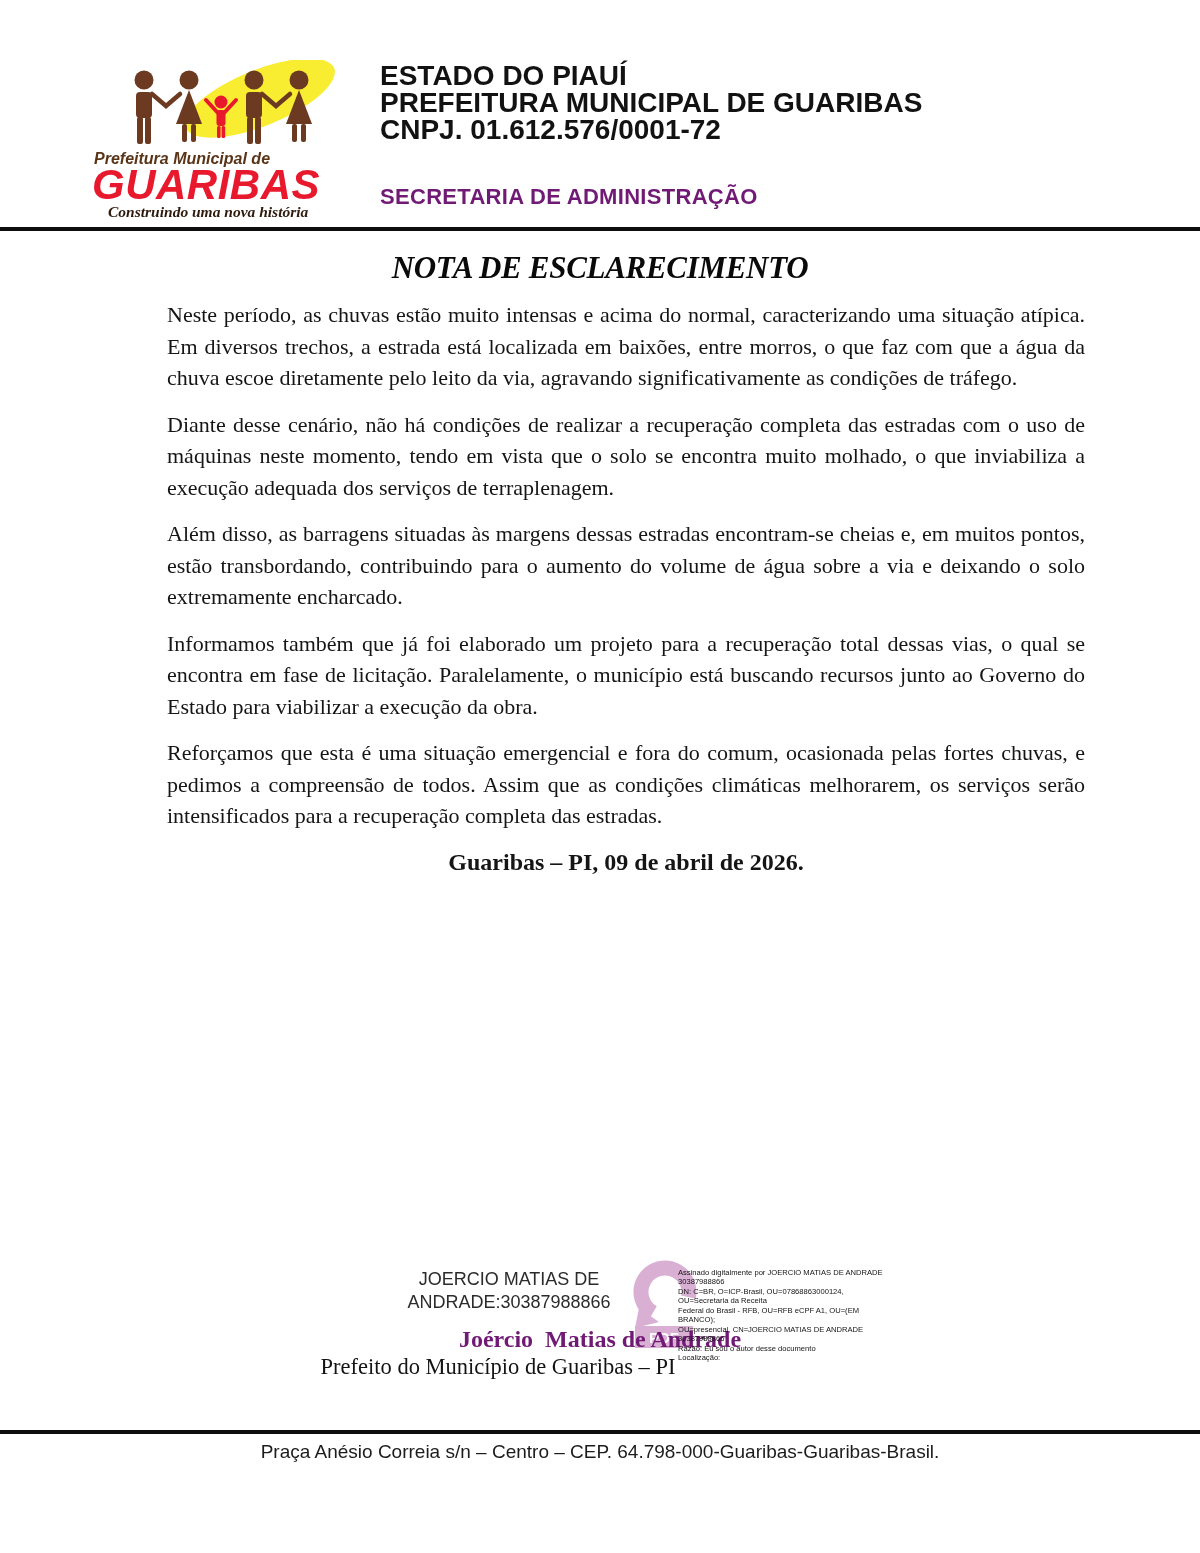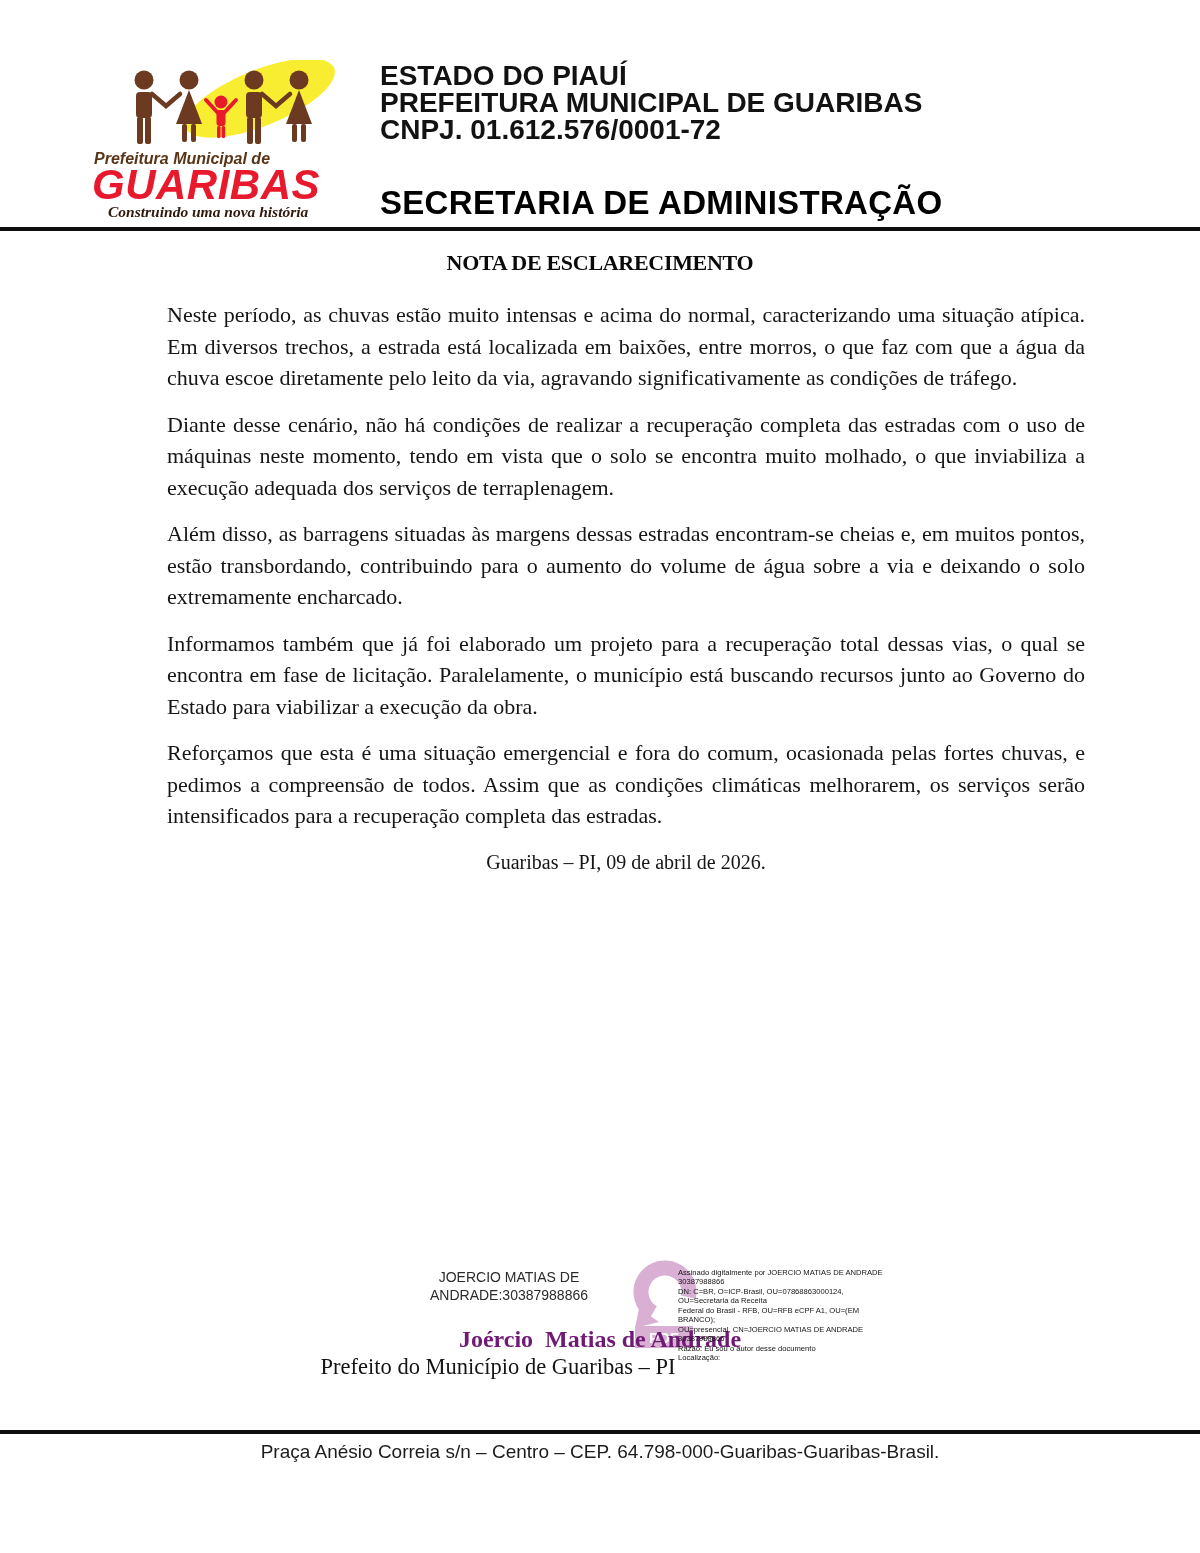--- a/index.html
+++ b/index.html
@@ -16,52 +16,53 @@
   
   .logo-box { position:absolute; left:92px; top:60px; width:258px; height:162px; }
   .header-lines {
     position:absolute; left:380px; top:62px;
     font-family:"Liberation Sans", sans-serif;
     font-weight:bold; font-size:28px; line-height:27px; color:#121212;
   }
   .dept {
     position:absolute; left:380px; top:184px;
     font-family:"Liberation Sans", sans-serif;
-    font-weight:bold; font-size:33px; color:#000000;
+    font-weight:bold; font-size:22px; color:#701a75;
     letter-spacing:0.3px;
   }
   .rule-top { position:absolute; left:0; top:227px; width:1200px; height:4px; background:#0d0d0d; }
 
   
   .doc-title {
     position:absolute; left:0; top:250px; width:1200px;
-    text-align:center; font-weight:bold; font-size:22px; letter-spacing:-0.3px;
+    text-align:center; font-weight:bold; font-size:31px; letter-spacing:-0.3px;
     color:#0a0a0a;
+    font-style:italic;
   }
   .doc-body {
     position:absolute; left:167px; top:299px; width:918px;
     font-size:22px; line-height:31.5px; text-align:justify; color:#151515;
   }
   .doc-body p { margin-bottom:15px; }
   .dateline {
     margin-top:12px;
-    text-align:center; font-size:20px;
+    text-align:center; font-size:24px;font-weight:bold;
   }
 
   
   .sig-row {
     position:absolute; left:402px; top:1268px; width:490px;
     display:flex; align-items:flex-start;
   }
   .sig-watermark { position:absolute; left:213px; top:-12px; width:96px; height:96px; z-index:0; opacity:0.9; }
   .sig-name {
     position:relative; z-index:1;
     width:250px; text-align:center;
     font-family:"Liberation Sans", sans-serif;
-    font-size:14px; line-height:1.3; color:#2b2b2b;
+    font-size:18px; line-height:1.3; color:#2b2b2b;
   }
   .sig-details {
     position:relative; z-index:1;
     margin-left:62px; width:250px;
     font-family:"Liberation Sans", sans-serif;
     font-size:7.6px; line-height:1.25; color:#141414;
     white-space:pre-line;
   }
   .signer-name {
     position:absolute; left:0; top:1326px; width:1200px; text-align:center;

